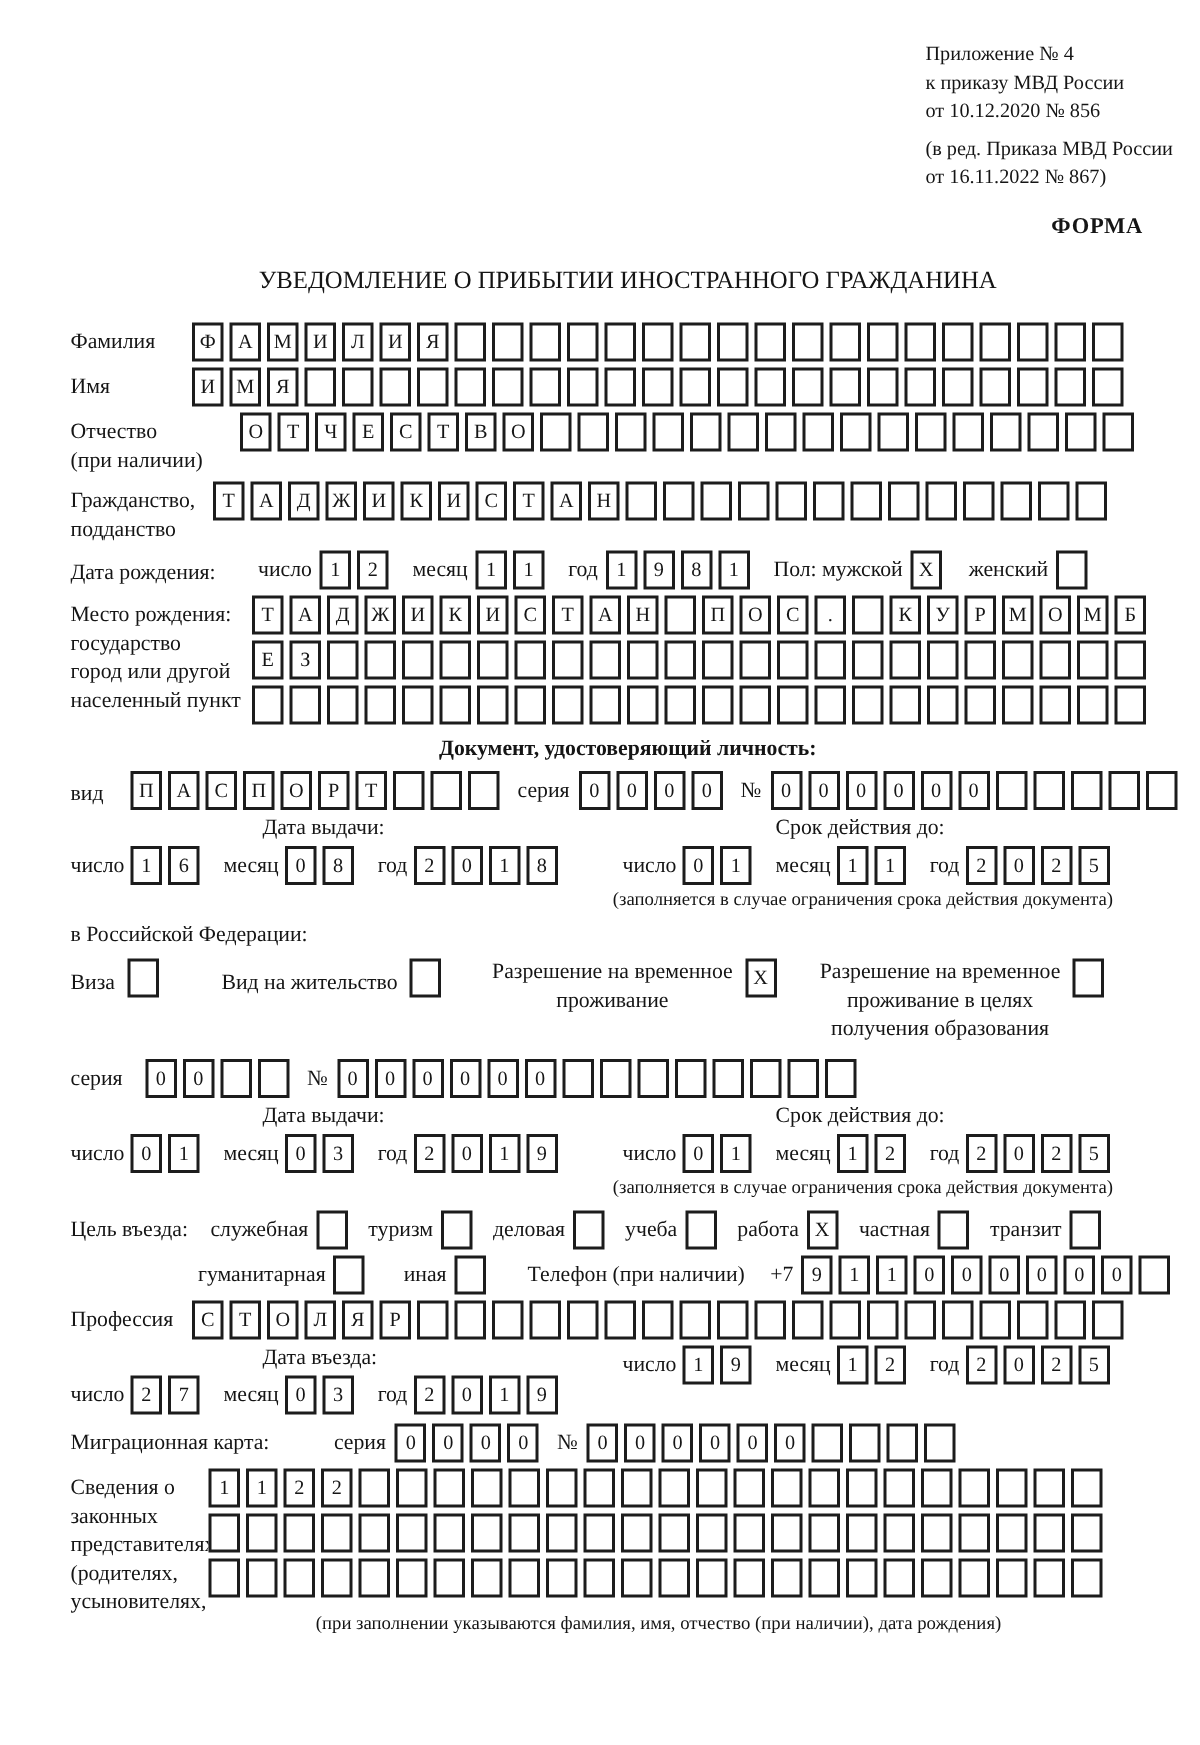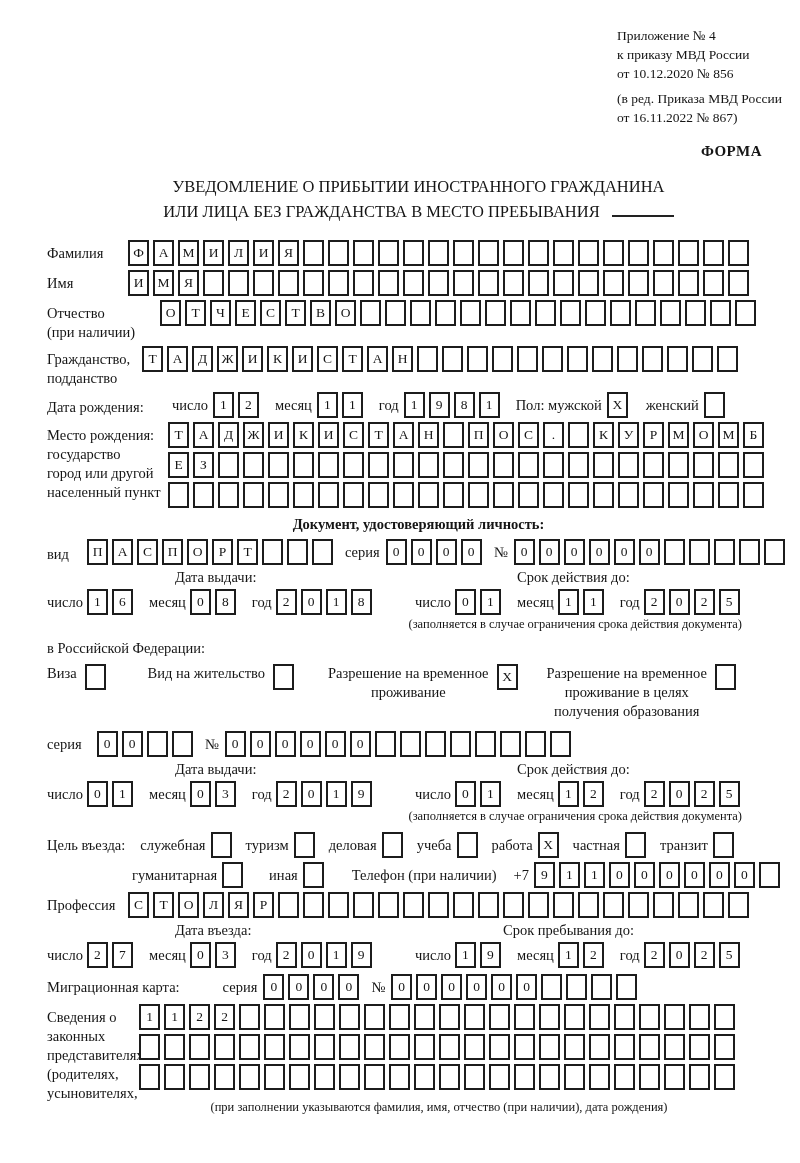--- a/index.html
+++ b/index.html
@@ -43,21 +43,21 @@
   .shead{margin-left:88px}
   .dline{display:flex;align-items:center}
   .dline .dlbl{margin-right:4px}
   .dline .sp{margin-left:12px}
 
   .note-right{font-size:12.5px;text-align:right;padding-right:48px;margin:1px 0 8px}
   .plain{font-size:14.5px;margin-bottom:7px}
 
   .opts{margin:2px 0 10px}
   .opt{display:flex;align-items:flex-start;flex:none}
-  .opt.vc{align-items:flex-start}
+  .opt.vc{align-items:flex-end}
   .optlbl{font-size:14.5px;text-align:center;line-height:19px;margin-right:8px}
   .mr38{margin-right:38px}.mr30{margin-right:30px}.mr25{margin-right:25px}
 
   .purpose .inopt{display:flex;align-items:center;margin-right:10px}
   .purpose .inopt .t{font-size:14.5px;margin-right:5px}
   .indent85{margin-left:85px}
 
   .note-center{font-size:12.5px;text-align:center;margin-top:6px;width:600px}
 </style>
 </head>
@@ -70,23 +70,20 @@
     <div>к приказу МВД России</div>
     <div>от 10.12.2020 № 856</div>
     <div class="gap">(в ред. Приказа МВД России</div>
     <div>от 16.11.2022 № 867)</div>
   </div>
 
   <div class="forma">ФОРМА</div>
 
   <div class="title">
     <div>УВЕДОМЛЕНИЕ О ПРИБЫТИИ ИНОСТРАННОГО ГРАЖДАНИНА</div>
-    <div>
-      <span>ИЛИ ЛИЦА БЕЗ ГРАЖДАНСТВА В МЕСТО ПРЕБЫВАНИЯ</span><span class="blankline"></span>
-    </div>
   </div>
 
 
   <div class="rows">
 
     <div class="row">
       <div class="label w81">Фамилия</div>
       <div class="boxes">
           <span class="cell">Ф</span>
           <span class="cell">А</span>
@@ -652,21 +649,20 @@
           <span class="dlbl sp">год</span>
           <div class="boxes">
               <span class="cell">2</span>
               <span class="cell">0</span>
               <span class="cell">1</span>
               <span class="cell">9</span>
             </div>
         </div>
       </div>
       <div class="dcol right">
-        <div class="dhead shead">Срок пребывания до:</div>
         <div class="dline">
           <span class="dlbl">число</span>
           <div class="boxes">
               <span class="cell">1</span>
               <span class="cell">9</span>
             </div>
           <span class="dlbl sp">месяц</span>
           <div class="boxes">
               <span class="cell">1</span>
               <span class="cell">2</span>

